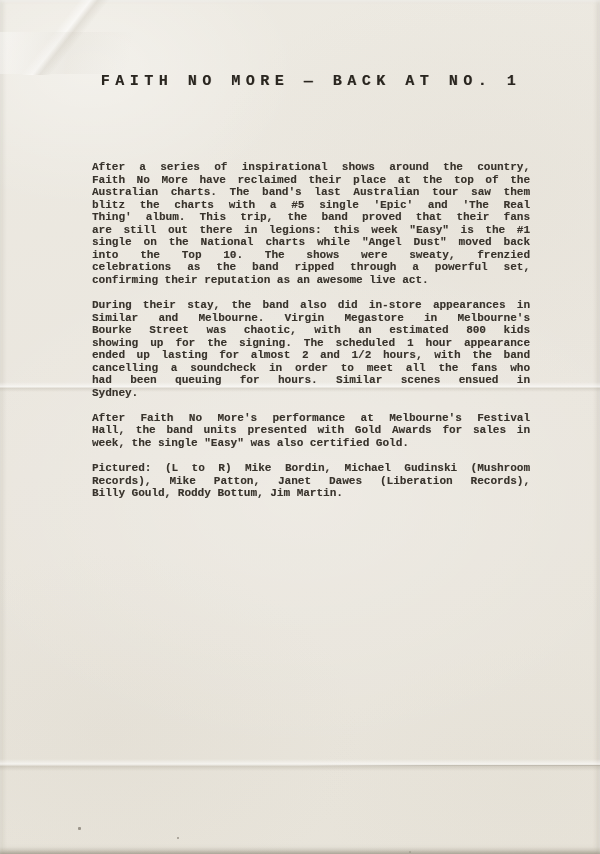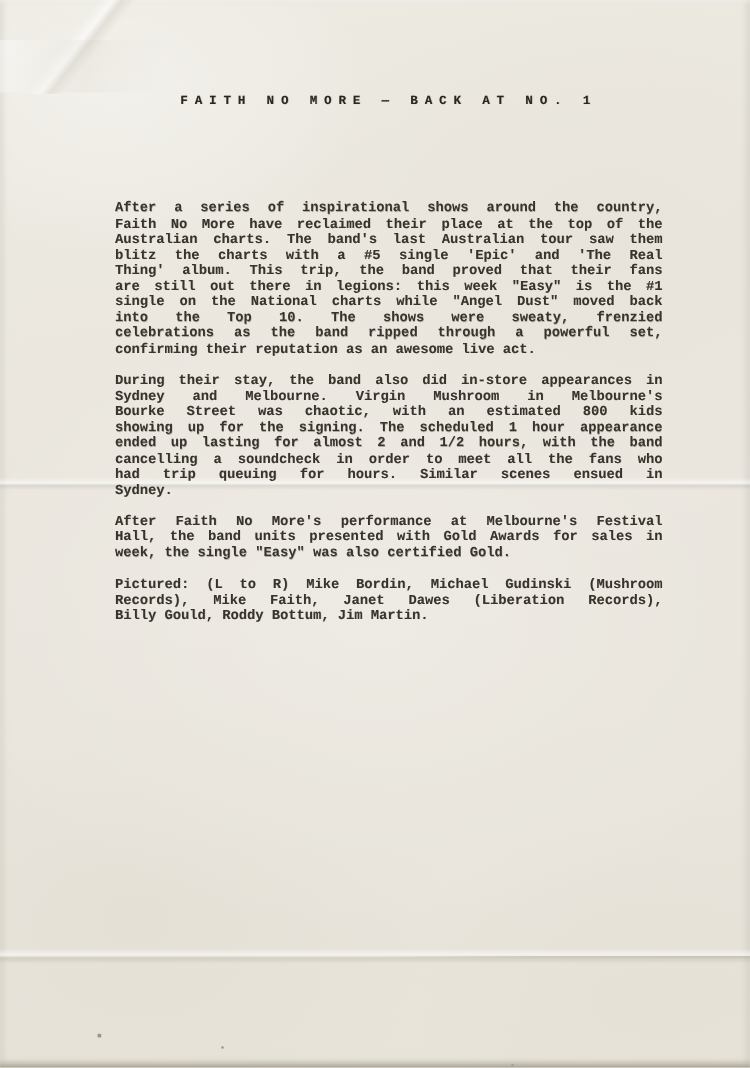--- a/index.html
+++ b/index.html
@@ -63,21 +63,21 @@
   .speck-1 { left: 78px;  top: 827px; width: 3px; height: 3px; }
   .speck-2 { left: 177px; top: 837px; width: 2px; height: 2px; }
   .speck-3 { left: 409px; top: 851px; width: 2px; height: 2px; opacity: 0.5; }
 
   
   .doc-title {
     position: absolute;
     left: 92px; top: 73px; width: 438px;
     text-align: center;
     font-weight: 700;
-    font-size: 10px;
+    font-size: 15px;
     line-height: 18px;
     letter-spacing: 5.5px;
     color: var(--title-color, #2a2620);
     text-shadow: 0.4px 0.4px 0.6px rgba(50,44,36,0.4);
     white-space: nowrap;
   }
   .doc-body {
     position: absolute;
     left: 92px; top: 161px; width: 438px;
     font-weight: 700;
@@ -117,35 +117,35 @@
       <div class="line">Thing' album. This trip, the band proved that their fans</div>
       <div class="line">are still out there in legions: this week "Easy" is the #1</div>
       <div class="line">single on the National charts while "Angel Dust" moved back</div>
       <div class="line">into the Top 10. The shows were sweaty, frenzied</div>
       <div class="line">celebrations as the band ripped through a powerful set,</div>
       <div class="line short">confirming their reputation as an awesome live act.</div>
     </div>
 
     <div class="para">
       <div class="line">During their stay, the band also did in-store appearances in</div>
-      <div class="line">Sydney and Melbourne. Virgin Mushroom in Melbourne's</div>
+      <div class="line">Similar and Melbourne. Virgin Megastore in Melbourne's</div>
       <div class="line">Bourke Street was chaotic, with an estimated 800 kids</div>
       <div class="line">showing up for the signing. The scheduled 1 hour appearance</div>
       <div class="line">ended up lasting for almost 2 and 1/2 hours, with the band</div>
       <div class="line">cancelling a soundcheck in order to meet all the fans who</div>
-      <div class="line">had trip queuing for hours. Similar scenes ensued in</div>
+      <div class="line">had been queuing for hours. Similar scenes ensued in</div>
       <div class="line short">Sydney.</div>
     </div>
 
     <div class="para">
       <div class="line">After Faith No More's performance at Melbourne's Festival</div>
       <div class="line">Hall, the band units presented with Gold Awards for sales in</div>
       <div class="line short">week, the single "Easy" was also certified Gold.</div>
     </div>
 
     <div class="para">
       <div class="line">Pictured: (L to R) Mike Bordin, Michael Gudinski (Mushroom</div>
-      <div class="line">Records), Mike Faith, Janet Dawes (Liberation Records),</div>
+      <div class="line">Records), Mike Patton, Janet Dawes (Liberation Records),</div>
       <div class="line short">Billy Gould, Roddy Bottum, Jim Martin.</div>
     </div>
 
   </div>
 </div>
 
 </body></html>

